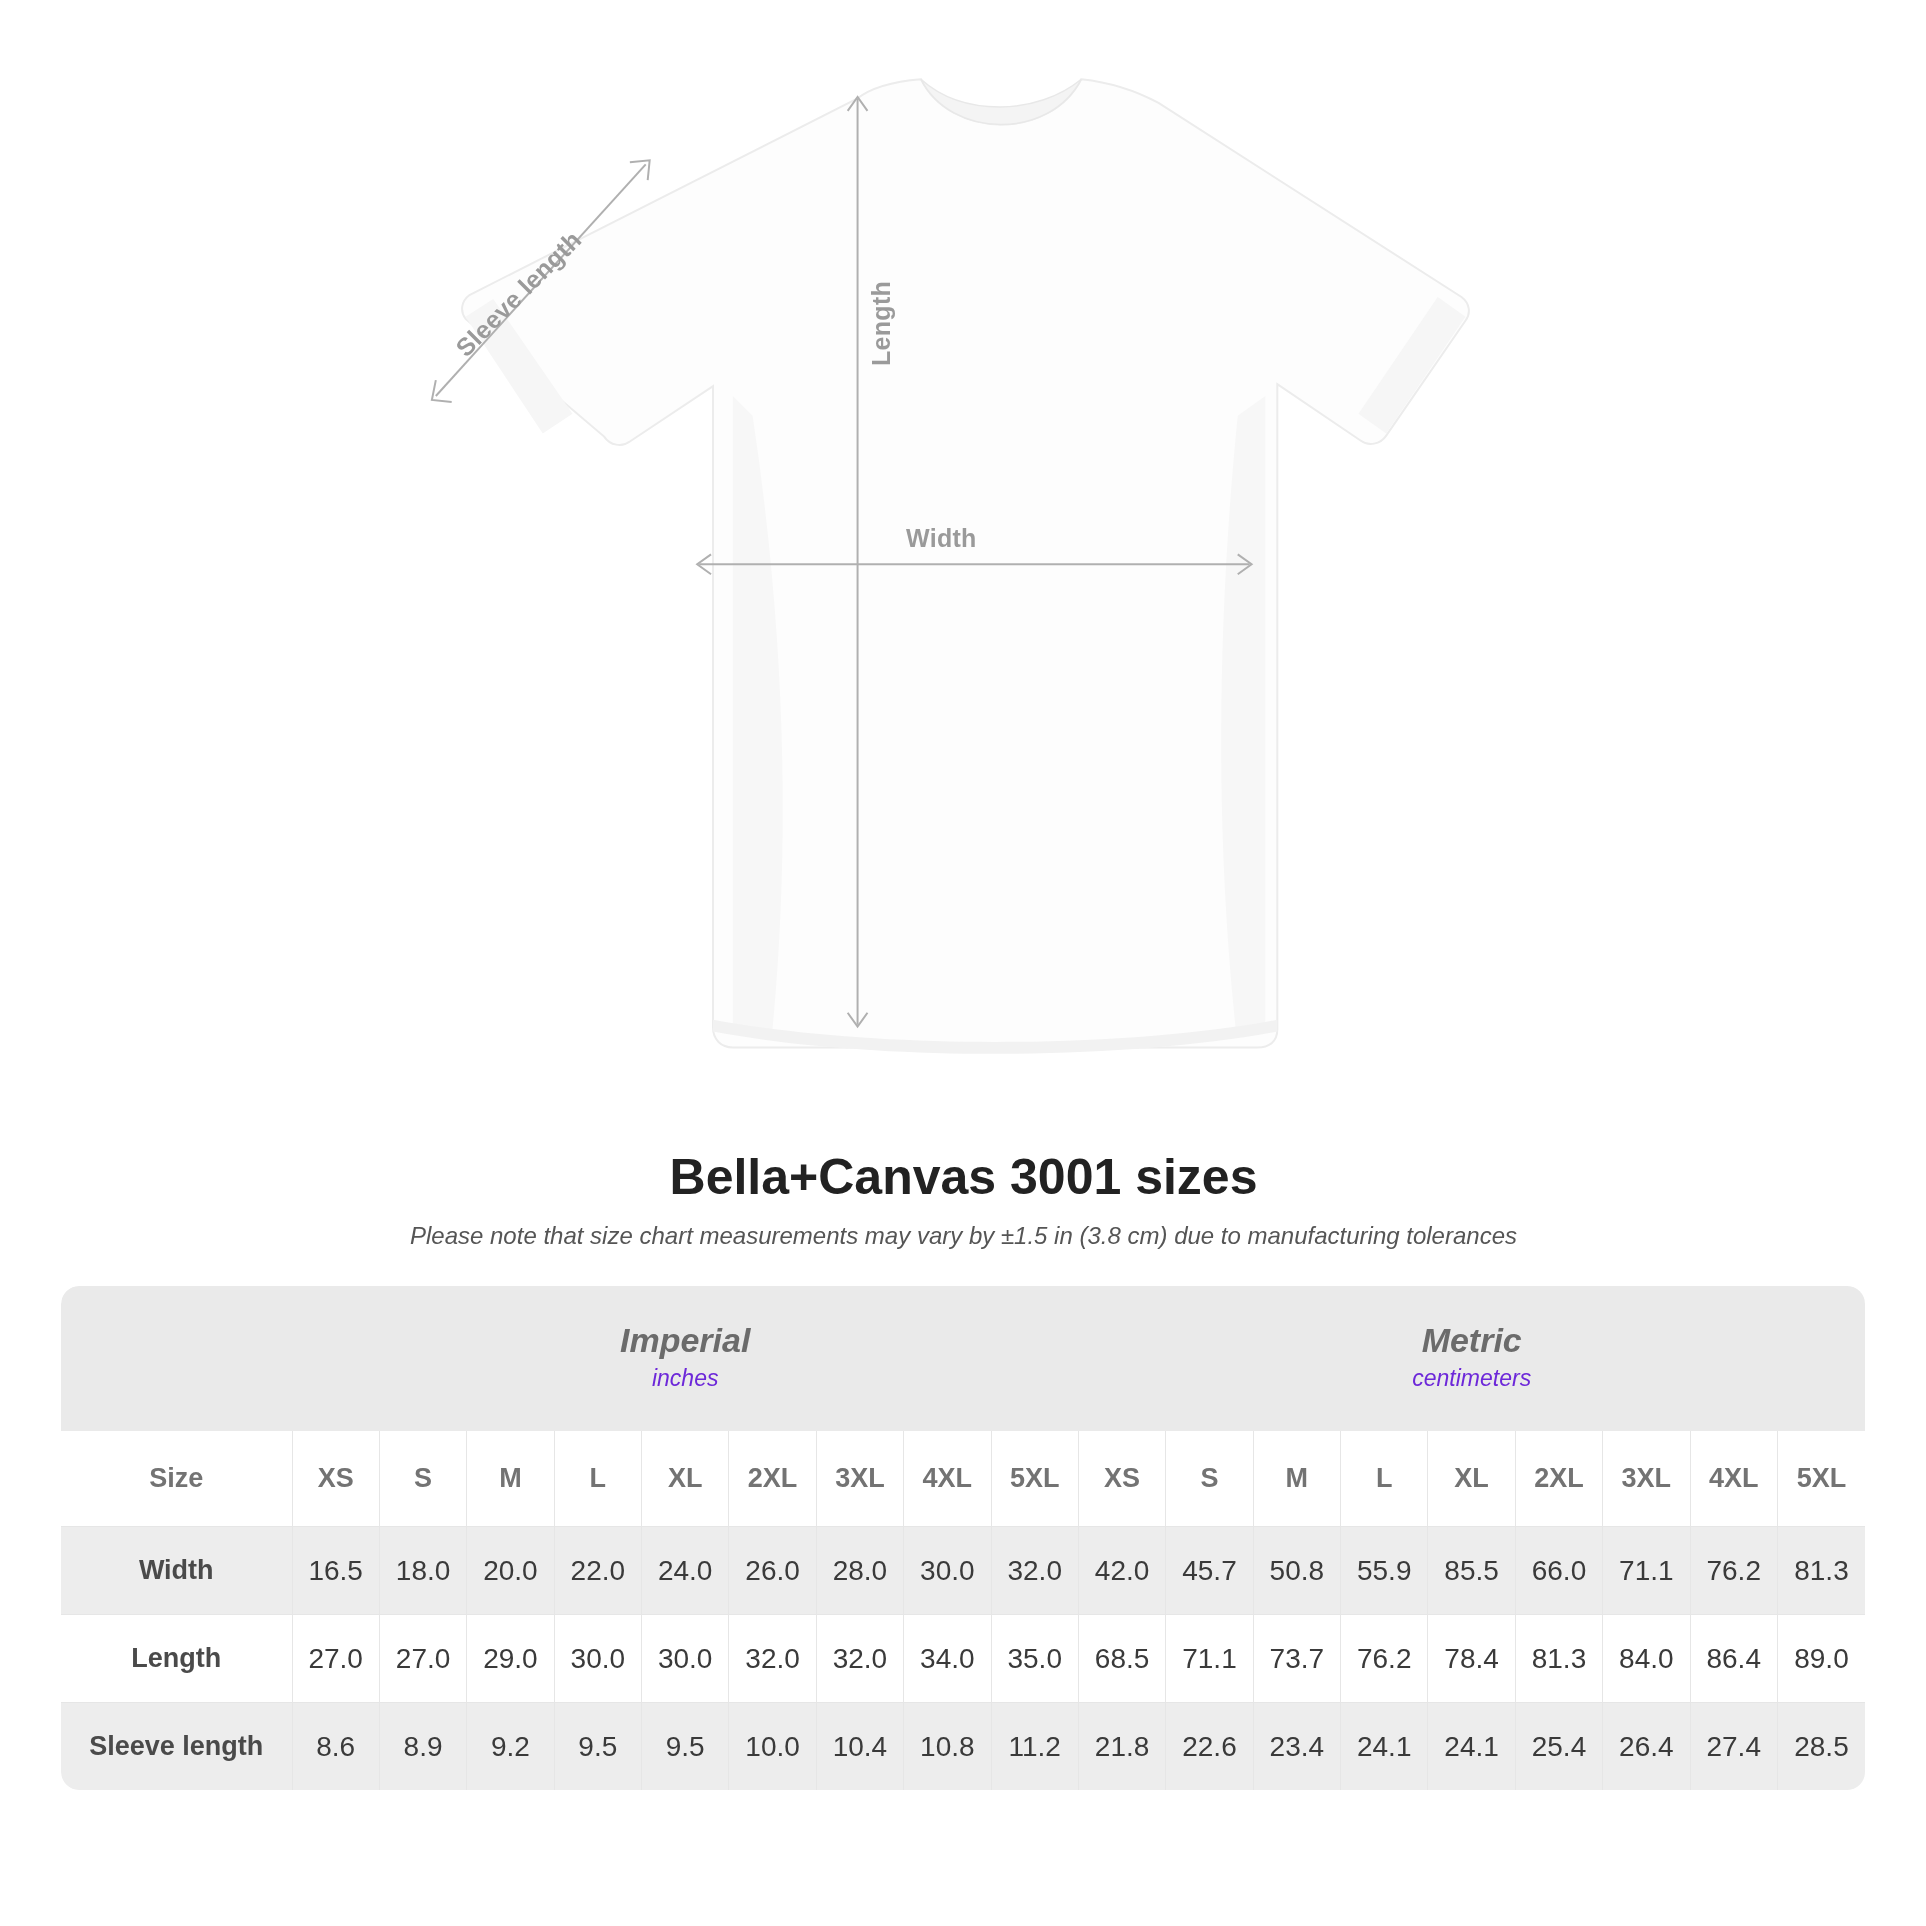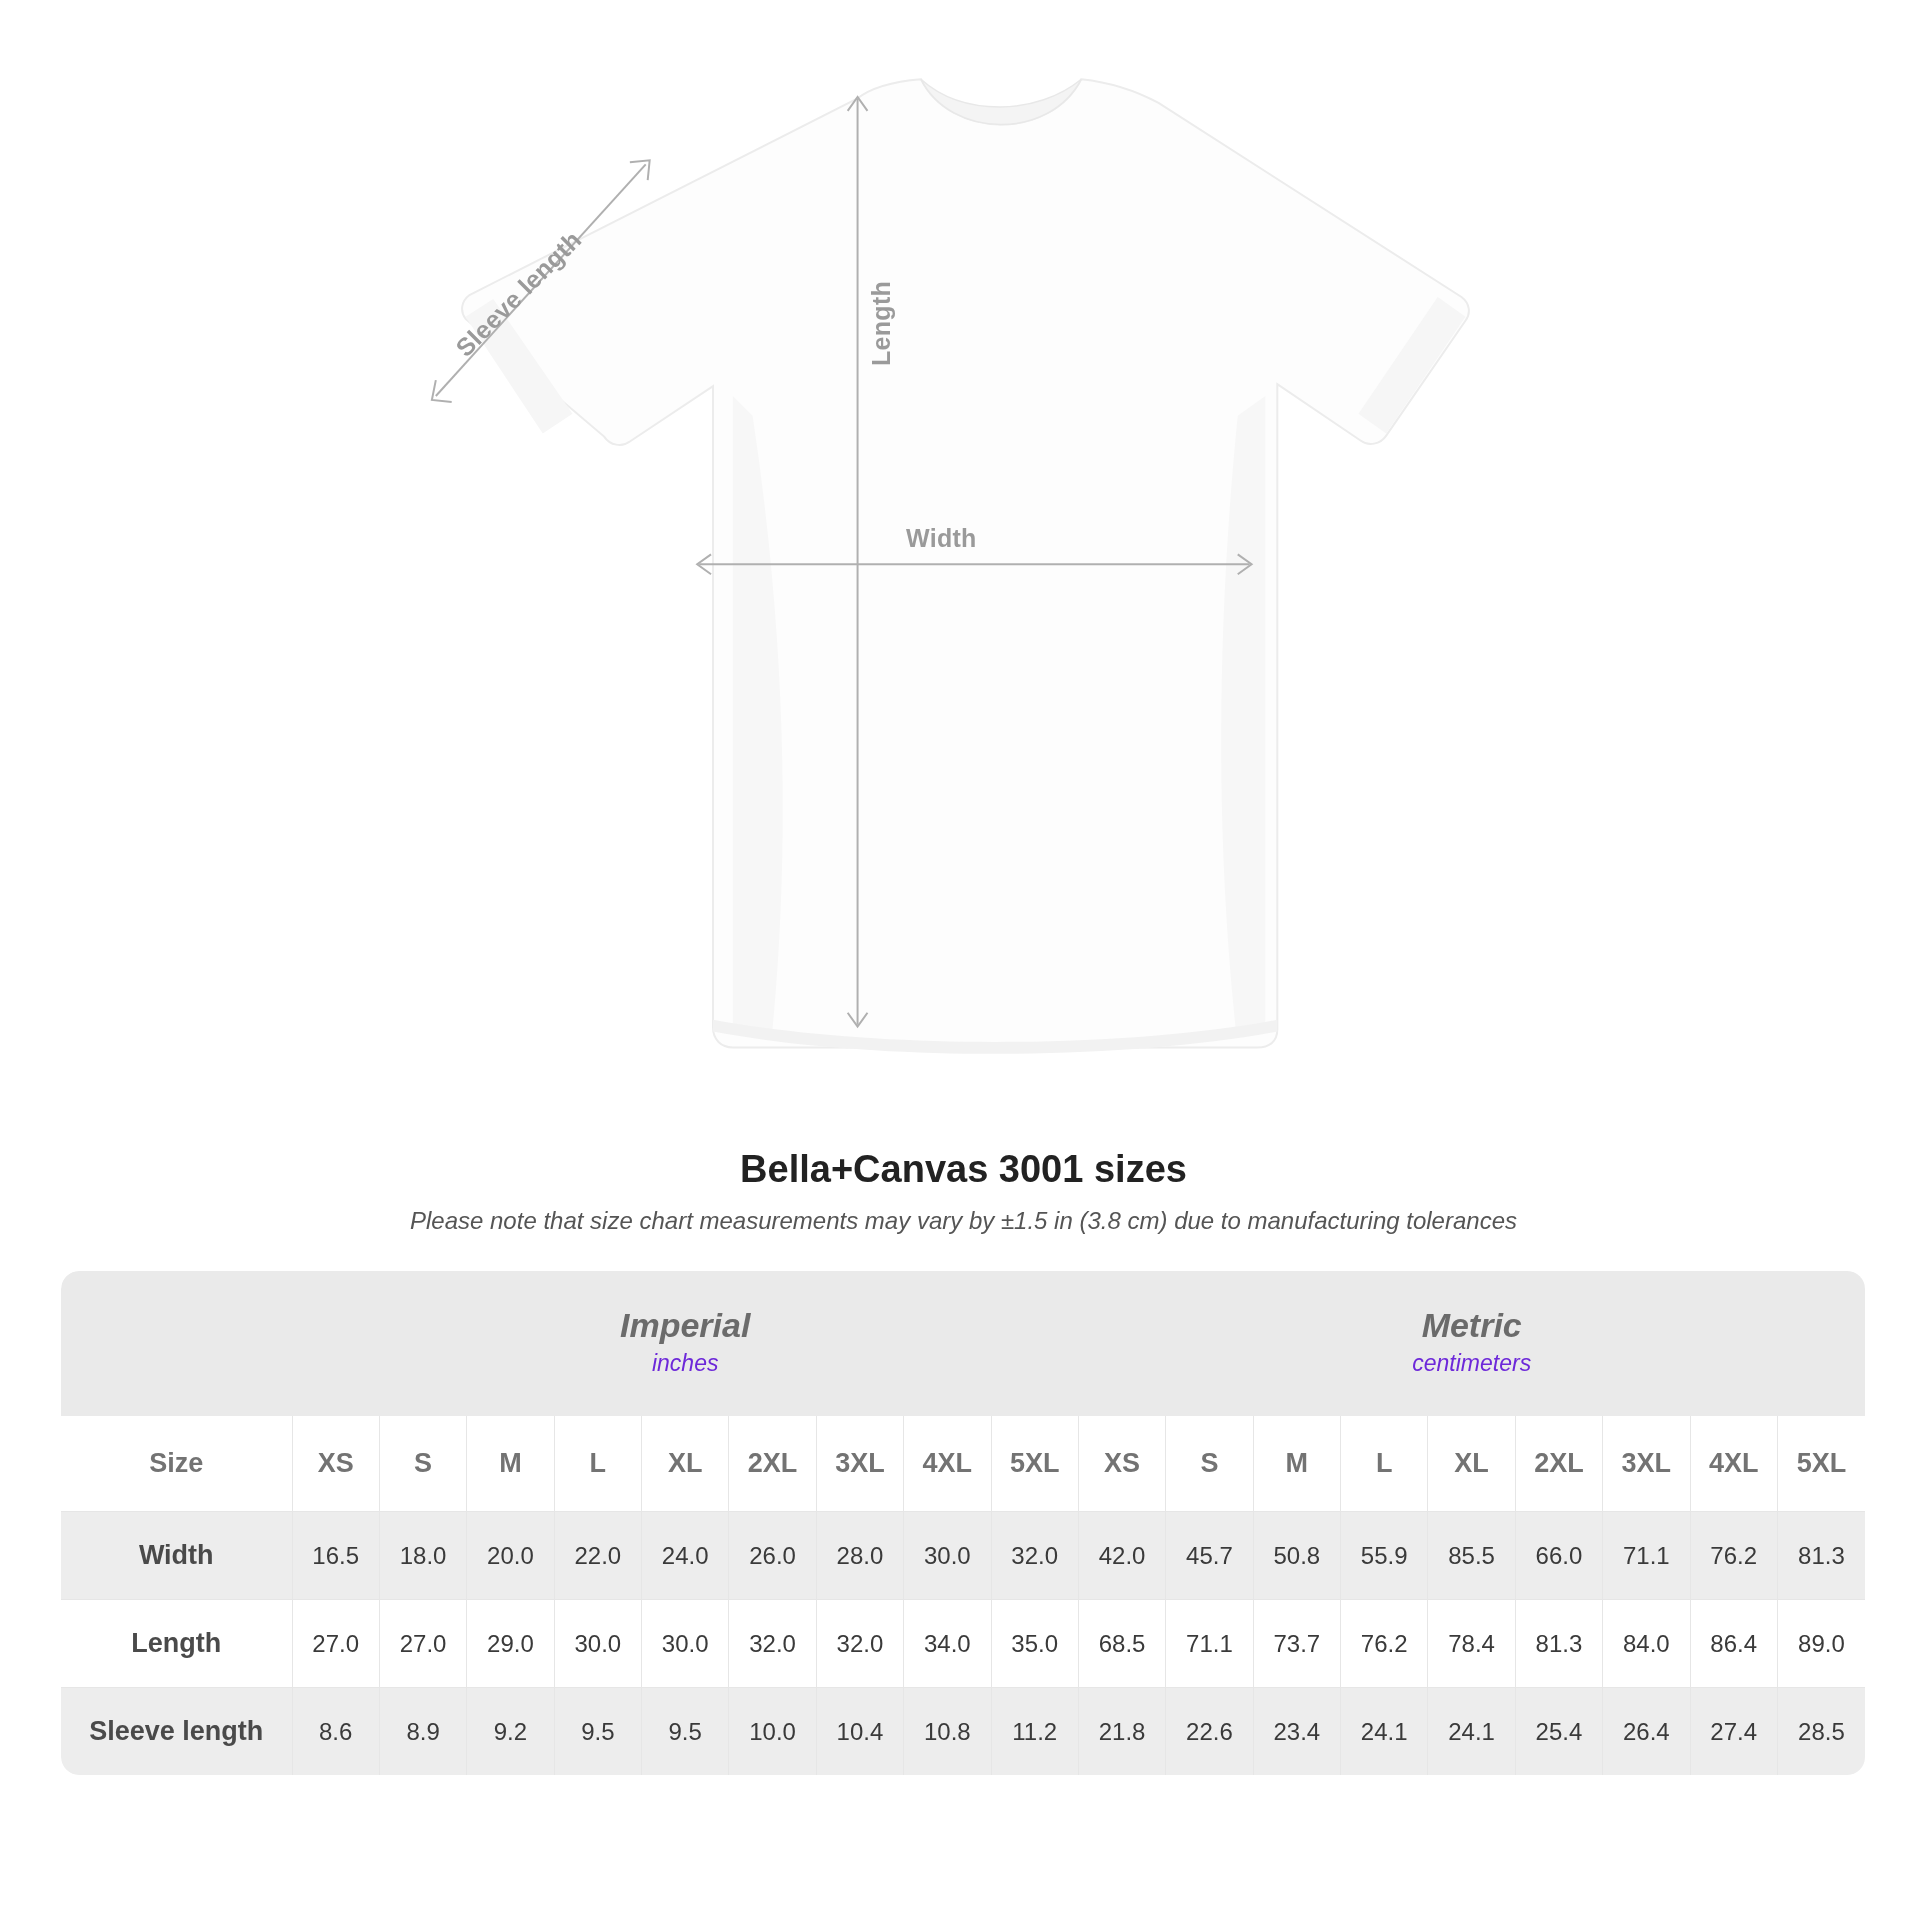--- a/index.html
+++ b/index.html
@@ -55,21 +55,21 @@
     transform: rotate(-45deg);
     transform-origin: left top;
   }
 
   
   .title-block {
     text-align: center;
     margin-top: 59px;
   }
   .chart-title {
-    font-size: 38px;
+    font-size: 50px;
     font-weight: bold;
     color: #222222;
     margin: 0 0 14px 0;
   }
   .chart-note {
     font-size: 24px;
     font-style: italic;
     color: #555555;
     margin: 16px;
   }
@@ -130,21 +130,21 @@
     border-left: 1px solid #e6e6e6;
     height: 95px;
   }
   tr.size-row td.rowhead {
     border-left: none;
   }
   
   tr.data-row td {
     border-left: 1px solid #e6e6e6;
     border-top: 1px solid #e6e6e6;
-    font-size: 24px;
+    font-size: 28px;
     color: #3a3a3a;
   }
   tr.data-row td.rowhead {
     border-left: none;
     font-weight: bold;
     color: #4a4a4a;
     font-size: 27px;
   }
   tr.data-row.shaded td {
     background: #ededed;

